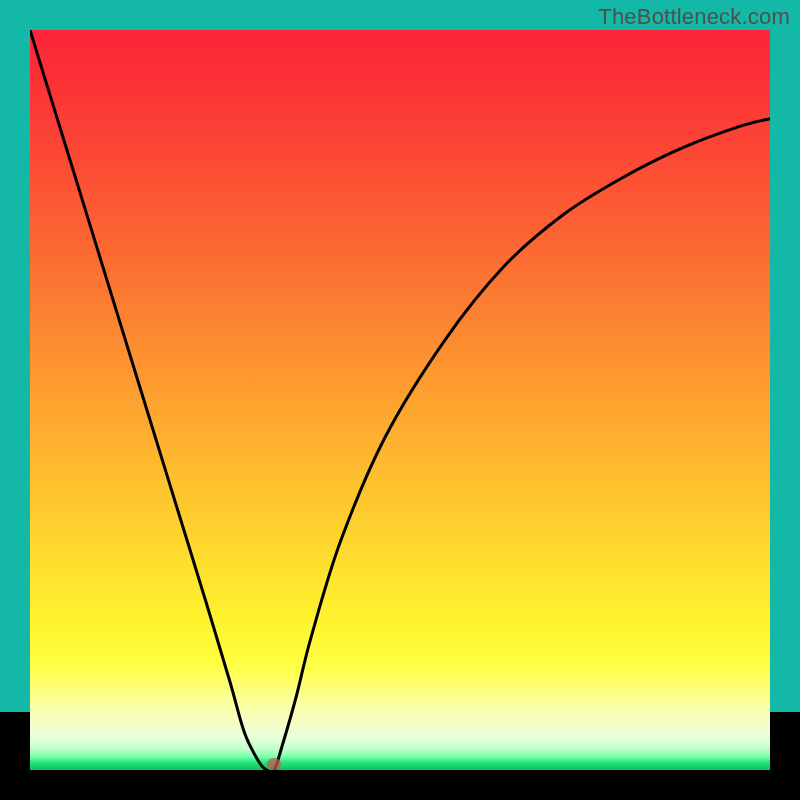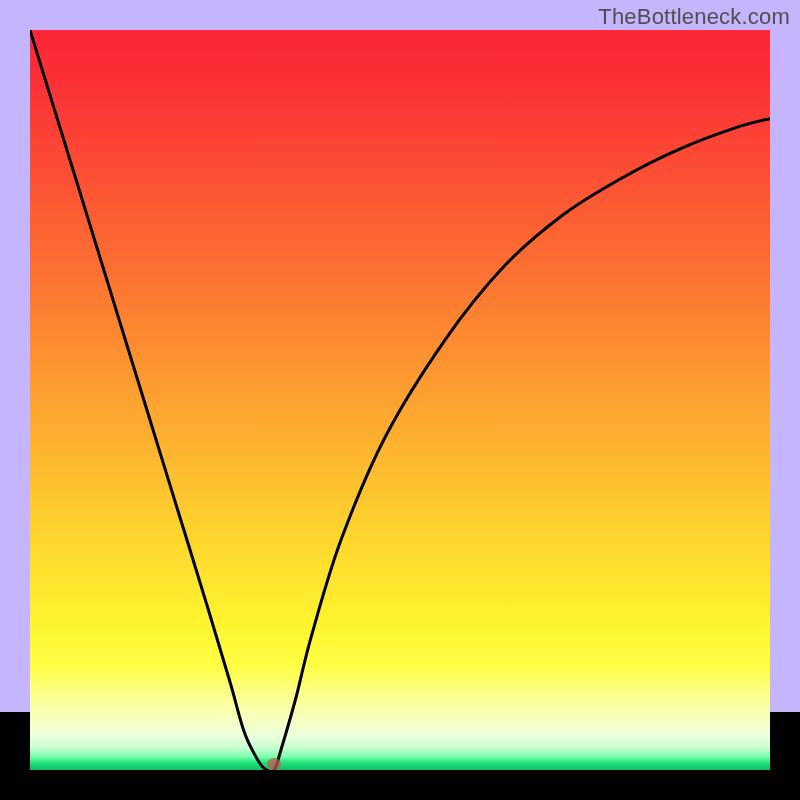--- a/index.html
+++ b/index.html
@@ -7,21 +7,21 @@
     padding: 0;
     width: 800px;
     height: 800px;
     background: #000;
     font-family: Arial, Helvetica, sans-serif;
   }
   .frame {
     position: relative;
     width: 800px;
     height: 712px;
-    background: #c4b5fd;
+    background: #14b8a6;
   }
   .watermark {
     position: absolute;
     top: 4px;
     right: 10px;
     color: #4f4f4f;
     font-size: 22px;
     font-weight: 500;
     letter-spacing: 0.2px;
     z-index: 10;

